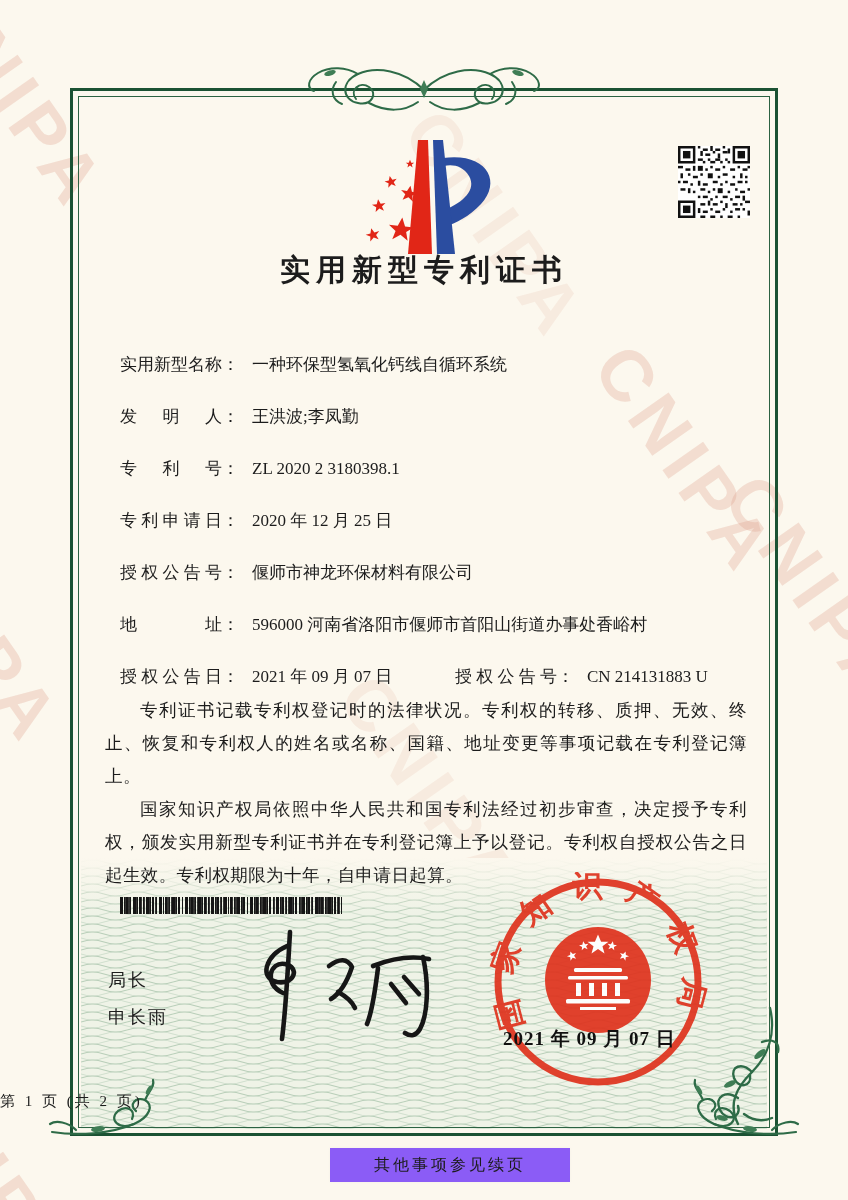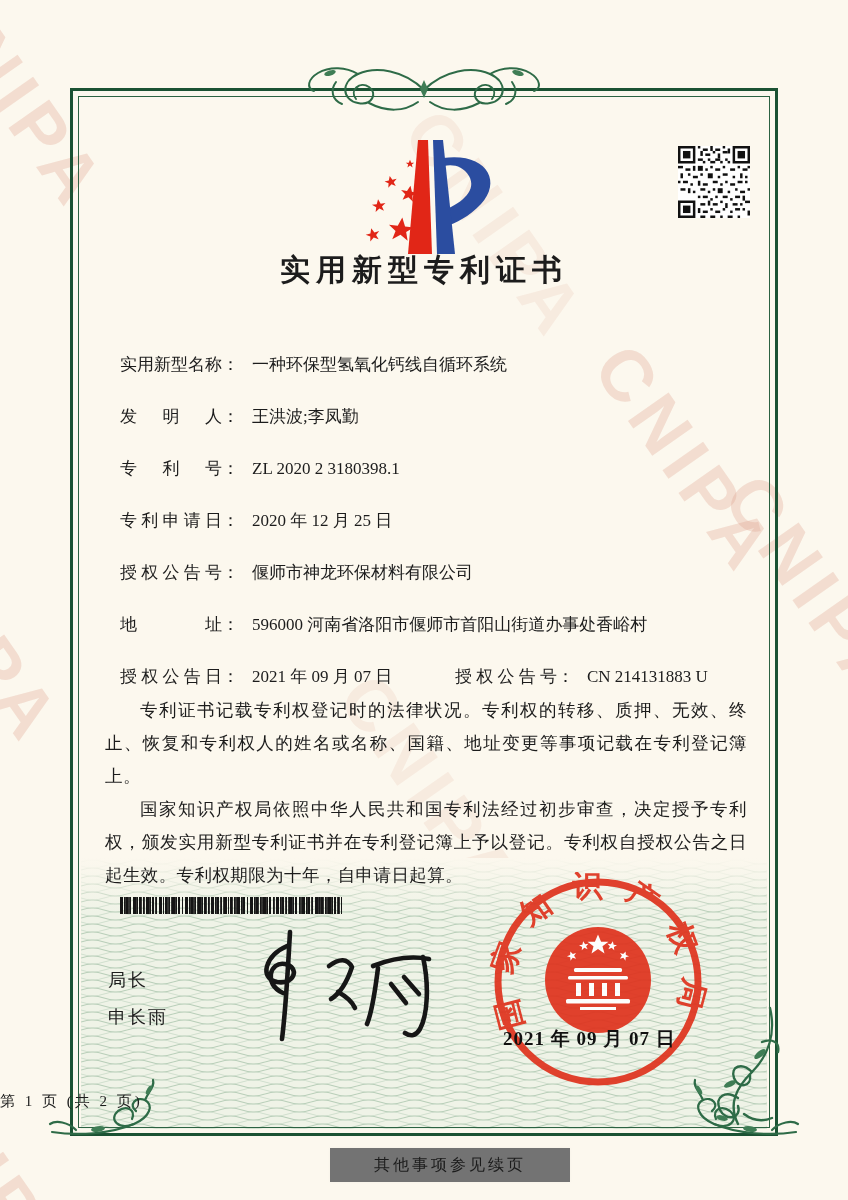--- a/index.html
+++ b/index.html
@@ -30,21 +30,21 @@
   .bodytext p{margin:0;text-indent:2em;}
   .barcode{position:absolute;left:120px;top:897px;}
   .sign-block{position:absolute;left:108px;top:962px;font-size:18px;line-height:37px;letter-spacing:2px;}
   .signature{position:absolute;left:225px;top:926px;}
   .seal{position:absolute;left:488px;top:872px;}
   .seal-date{position:absolute;left:503px;top:1026px;font-size:19px;font-weight:bold;
              letter-spacing:1px;color:#101010;z-index:6;}
   .pageinfo{position:absolute;left:0;top:1092px;width:100%;font-size:15px;
             letter-spacing:3px;z-index:5;}
   .footnote{position:absolute;left:330px;top:1148px;width:240px;height:34px;line-height:34px;
-            background:#737373;text-align:center;font-size:16px;letter-spacing:3px;box-shadow:0 0 4px rgba(0,0,0,0.03);}
+            background:#8b5cf6;text-align:center;font-size:16px;letter-spacing:3px;box-shadow:0 0 4px rgba(0,0,0,0.03);}
   .orn{position:absolute;}
   svg{display:block;}
 </style>
 </head>
 <body>
 
 <div class="page">
 
   <div class="wm" style="left:-25px;top:-35px;">CNIPA</div>
   <div class="wm light" style="left:455px;top:95px;">CNIPA</div>

